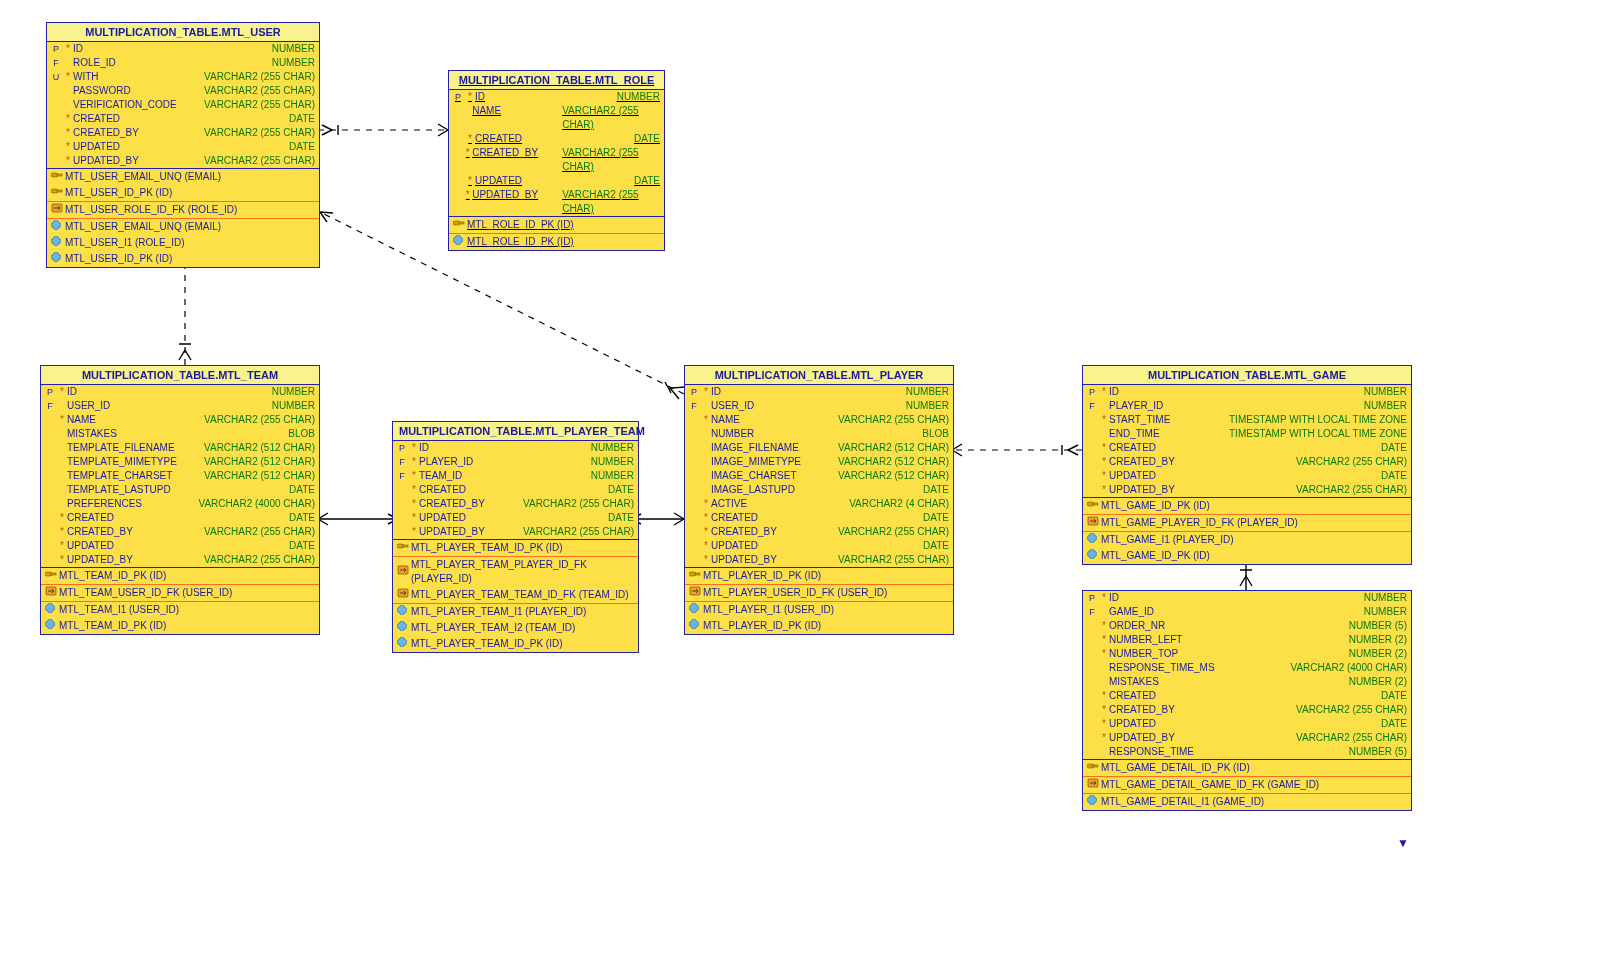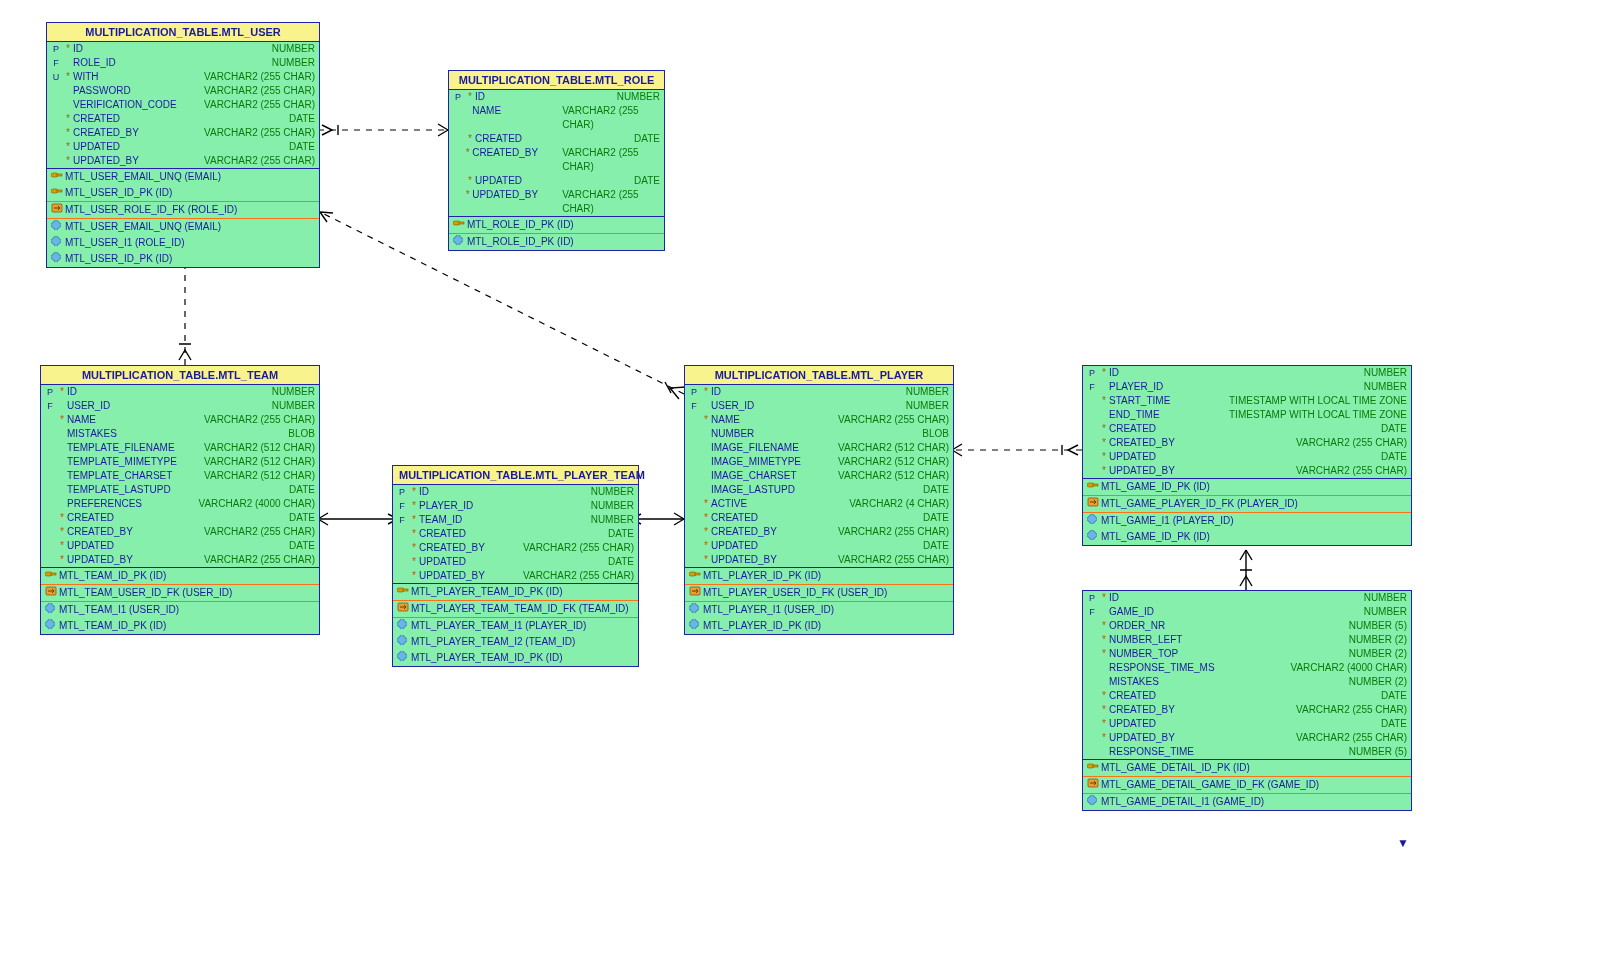--- a/index.html
+++ b/index.html
@@ -1,16 +1,16 @@
 <!DOCTYPE html>
 <html><head>
 <meta charset="utf-8">
 <style>
 body{margin:0;padding:0;font-family:Verdana,Arial,sans-serif;font-size:10px;background:#fff;width:1600px;height:972px;position:relative;overflow:hidden}
-.entity{position:absolute;border:1px solid #2020aa;background:#86efac}
+.entity{position:absolute;border:1px solid #2020aa;background:#fde047}
 .entity-title{text-align:center;color:#1a1a9e;font-weight:bold;padding:3px 6px;border-bottom:1px solid #2020aa;background:#f8f38c;font-size:11px}
 .cols{border-bottom:1px solid #2020aa}
 .row{display:flex;padding:0 4px 0 2px;line-height:14px}
 .flags{width:14px;color:#1a1a9e;font-size:9px;display:flex;flex-direction:column;align-items:center;justify-content:center;line-height:6px}
 .star{width:10px;color:#b06000;text-align:center}
 .name{flex:0 0 auto;color:#1a1a9e}
 .type{color:#0a7a0a;margin-left:auto;padding-left:8px}
 .idx-row{display:flex;align-items:center;padding:1px 4px;line-height:14px;color:#1a1a9e}
 .idx-row .ic{width:14px;flex:0 0 14px}
 .sep{border-top:1px solid #f97316}
@@ -153,21 +153,21 @@
           <span>MTL_USER_I1 (ROLE_ID)</span>
         </div>
         <div class="idx-row">
           <span class="ic"><svg width="10" height="10" viewBox="0 0 10 10">
               <rect x="1" y="1" width="8" height="8" transform="rotate(45 5 5)" fill="#6ab4e6" stroke="#1a6aa0" stroke-width="0.8"></rect>
             </svg></span>
           <span>MTL_USER_ID_PK (ID)</span>
         </div>
       </div>
     </div>
-    <div class="entity" style="left: 448px; top: 70px; width: 215px;">
+    <div class="entity" style="left: 448px; top: 70px; width: 215px; text-decoration: underline;">
       <div class="entity-title">MULTIPLICATION_TABLE.MTL_ROLE</div>
       <div class="cols">
         <div class="row">
           <span class="flags">P</span>
           <span class="star">*</span>
           <span class="name" style="width:82px">ID</span>
           <span class="type">NUMBER</span>
         </div>
         <div class="row">
           <span class="flags"></span>
@@ -326,21 +326,21 @@
           <span>MTL_TEAM_I1 (USER_ID)</span>
         </div>
         <div class="idx-row">
           <span class="ic"><svg width="10" height="10" viewBox="0 0 10 10">
               <rect x="1" y="1" width="8" height="8" transform="rotate(45 5 5)" fill="#6ab4e6" stroke="#1a6aa0" stroke-width="0.8"></rect>
             </svg></span>
           <span>MTL_TEAM_ID_PK (ID)</span>
         </div>
       </div>
     </div>
-    <div class="entity" style="left: 392px; top: 421px; width: 245px; margin-top: 44px;">
+    <div class="entity" style="left: 392px; top: 421px; width: 245px;">
       <div class="entity-title">MULTIPLICATION_TABLE.MTL_PLAYER_TEAM</div>
       <div class="cols">
         <div class="row">
           <span class="flags">P</span>
           <span class="star">*</span>
           <span class="name" style="width:82px">ID</span>
           <span class="type">NUMBER</span>
         </div>
         <div class="row">
           <span class="flags">F</span>
@@ -382,20 +382,27 @@
       <div>
         <div class="idx-row">
           <span class="ic"><svg width="12" height="10" viewBox="0 0 12 10">
               <rect x="0" y="3" width="7" height="4" rx="2" fill="#d4a000" stroke="#7a5c00" stroke-width="0.6"></rect>
               <rect x="6" y="4" width="5" height="2" fill="#d4a000" stroke="#7a5c00" stroke-width="0.6"></rect>
             </svg></span>
           <span>MTL_PLAYER_TEAM_ID_PK (ID)</span>
         </div>
       </div>
       <div class="sep">
+        <div class="idx-row">
+          <span class="ic"><svg width="12" height="10" viewBox="0 0 12 10">
+              <rect x="1" y="1" width="10" height="8" rx="1" fill="#e8a030" stroke="#7a4a00" stroke-width="0.7"></rect>
+              <path d="M3 5 L9 5 M7 3 L9 5 L7 7" stroke="#6a3a00" stroke-width="1" fill="none"></path>
+            </svg></span>
+          <span>MTL_PLAYER_TEAM_PLAYER_ID_FK (PLAYER_ID)</span>
+        </div>
         <div class="idx-row">
           <span class="ic"><svg width="12" height="10" viewBox="0 0 12 10">
               <rect x="1" y="1" width="10" height="8" rx="1" fill="#e8a030" stroke="#7a4a00" stroke-width="0.7"></rect>
               <path d="M3 5 L9 5 M7 3 L9 5 L7 7" stroke="#6a3a00" stroke-width="1" fill="none"></path>
             </svg></span>
           <span>MTL_PLAYER_TEAM_TEAM_ID_FK (TEAM_ID)</span>
         </div>
       </div>
       <div class="sep">
         <div class="idx-row">
@@ -527,20 +534,21 @@
         </div>
         <div class="idx-row">
           <span class="ic"><svg width="10" height="10" viewBox="0 0 10 10">
               <rect x="1" y="1" width="8" height="8" transform="rotate(45 5 5)" fill="#6ab4e6" stroke="#1a6aa0" stroke-width="0.8"></rect>
             </svg></span>
           <span>MTL_PLAYER_ID_PK (ID)</span>
         </div>
       </div>
     </div>
     <div class="entity" style="left: 1082px; top: 365px; width: 328px;">
+      <div class="entity-title">MULTIPLICATION_TABLE.MTL_GAME</div>
       <div class="cols">
         <div class="row">
           <span class="flags">P</span>
           <span class="star">*</span>
           <span class="name" style="width:80px">ID</span>
           <span class="type">NUMBER</span>
         </div>
         <div class="row">
           <span class="flags">F</span>
           <span class="star"></span>

